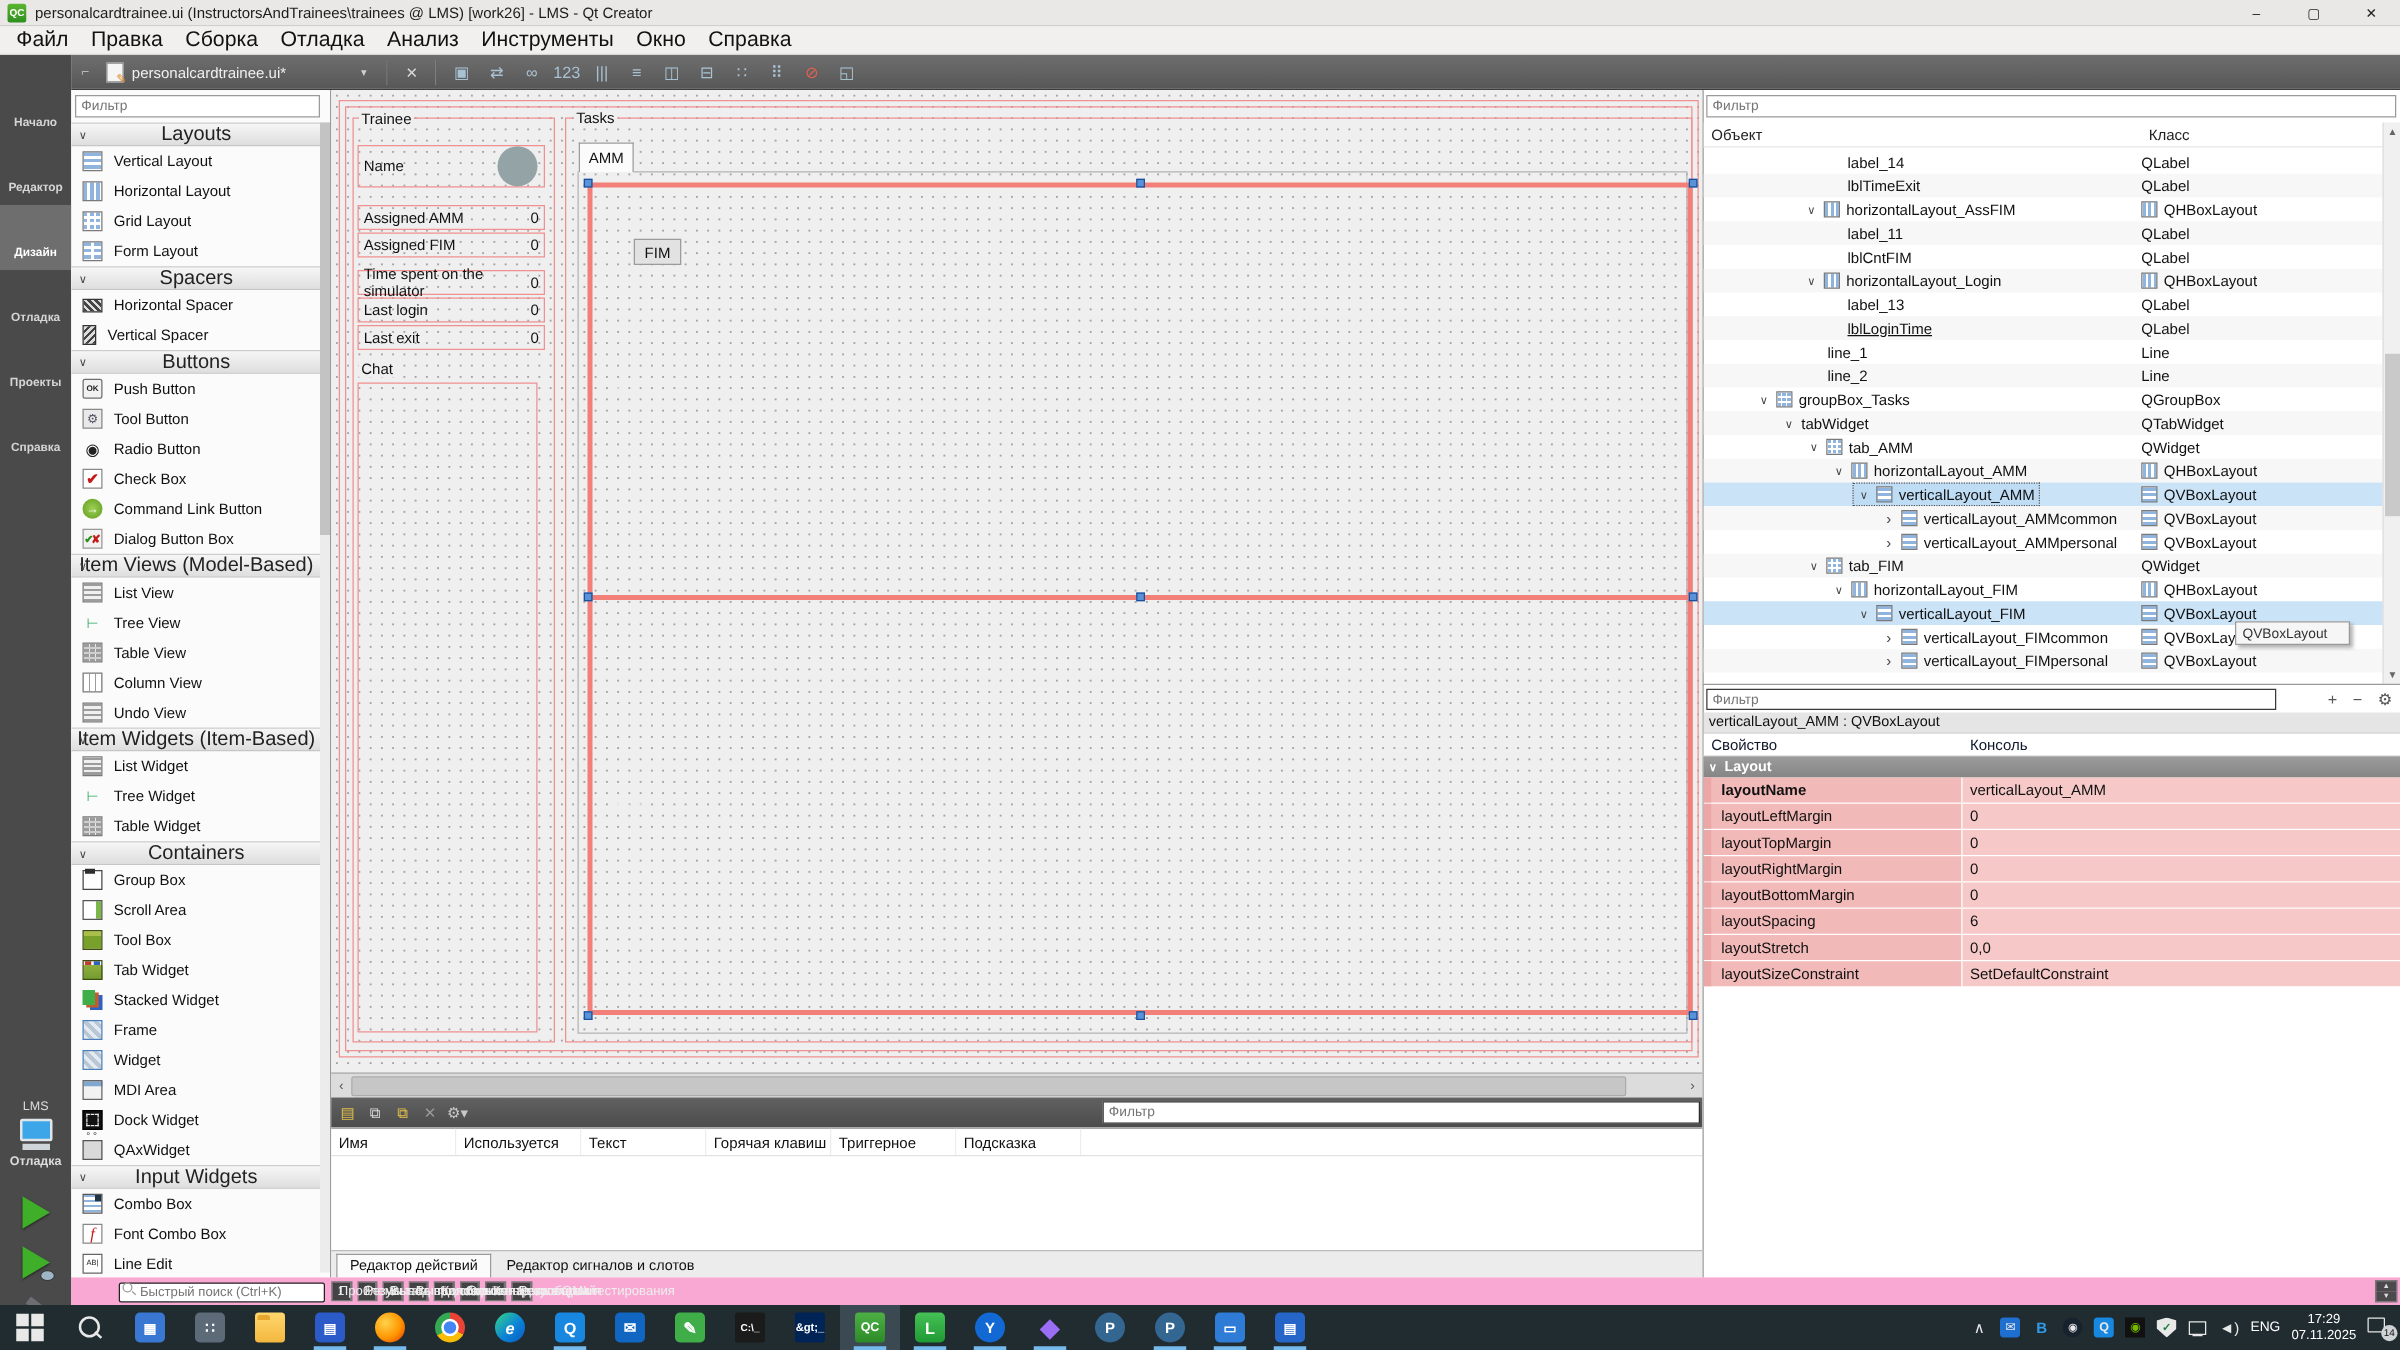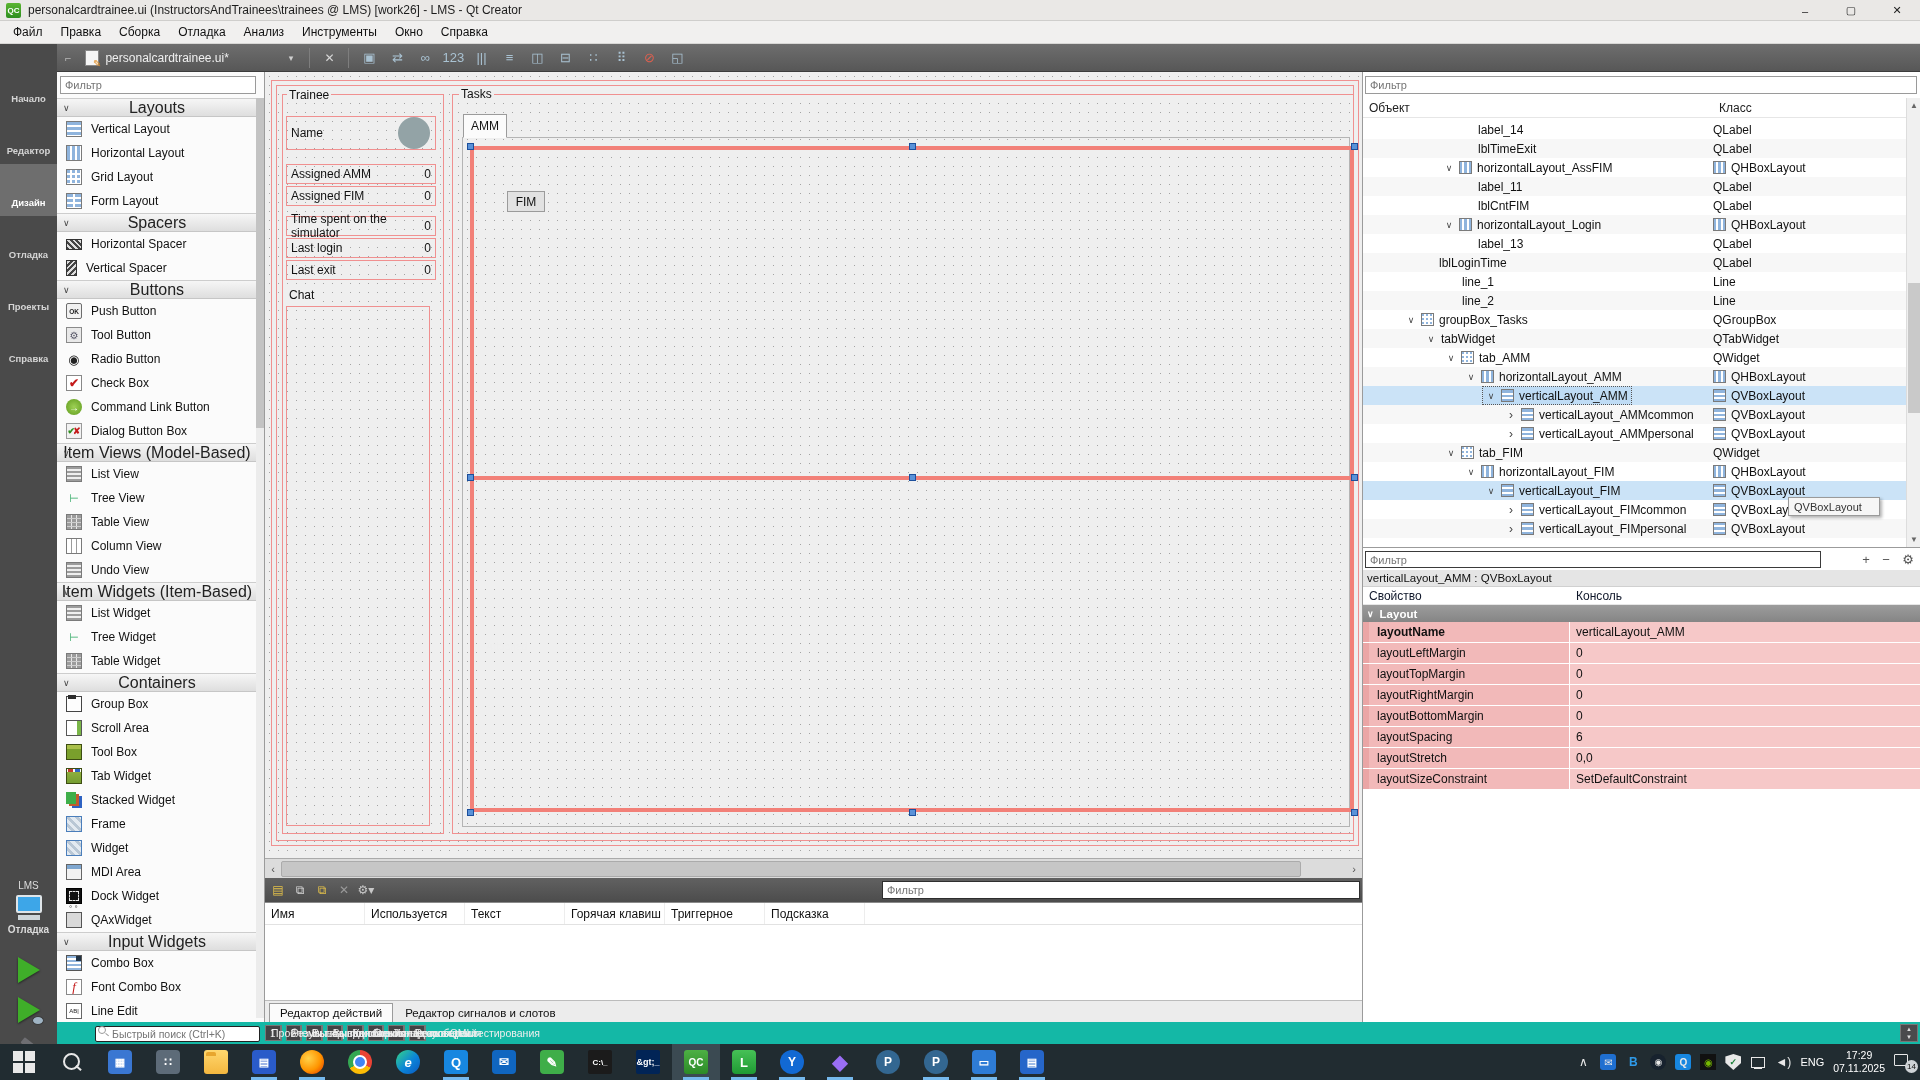--- a/index.html
+++ b/index.html
@@ -9,21 +9,21 @@
 
   
   #titlebar{left:0;top:0;width:1920px;height:21px;background:#eae8e6;border-bottom:1px solid #cfcecc;display:flex;align-items:center;}
   #qc-badge{width:15px;height:15px;margin:0 7px 0 6px;background:linear-gradient(#5cb531,#2e8f1f);border-radius:2px;color:#fff;font-size:8px;font-weight:bold;display:flex;align-items:center;justify-content:center;}
   #title-text{font-size:12px;color:#1c1c1c;}
   #win-controls{position:absolute;right:0;top:0;height:21px;display:flex;}
   .win-btn{width:46px;height:21px;display:flex;align-items:center;justify-content:center;font-size:11px;color:#222;}
 
   
   #menubar{left:0;top:21px;width:1920px;height:23px;background:#f1f0ef;border-bottom:1px solid #d8d7d5;display:flex;align-items:center;padding-left:4px;}
-  .menu-item{padding:3px 9px;font-size:12px;color:#111;}
+  .menu-item{padding:3px 9px;font-size:17px;color:#111;}
 
   
   #toolbar{left:57px;top:44px;width:1863px;height:28px;background:linear-gradient(#6e6e6e,#575757);display:flex;align-items:center;border-bottom:1px solid #3c3c3c;}
   #lock-icon{color:#b9b9b9;font-size:11px;margin:0 8px 0 8px;}
   #doc-chip{display:flex;align-items:center;height:22px;padding:0 6px;}
   #doc-icon{width:14px;height:16px;background:#f5f5f5;border:1px solid #888;position:relative;margin-right:6px;}
   #doc-icon::after{content:"✎";position:absolute;right:-3px;bottom:-4px;color:#e08a1e;font-size:10px;}
   #doc-name{color:#f0f0f0;font-size:12px;margin-right:60px;}
   .tb-sep{width:1px;height:20px;background:#464646;border-right:1px solid #7e7e7e;margin:0 6px;}
   #doc-caret{color:#cfcfcf;font-size:9px;margin-right:4px;}
@@ -161,21 +161,21 @@
   .pr-h{font-size:12px;color:#0f172a;display:flex;align-items:center;padding-left:6px;}
   #pr-section{position:absolute;left:0;top:57px;width:558px;height:17px;background:linear-gradient(#9c9c9c,#858585);color:#fff;font-size:11.5px;font-weight:bold;display:flex;align-items:center;gap:6px;padding-left:4px;}
   #pr-rows{position:absolute;left:0;top:74px;width:558px;}
   .pr-row{height:21px;display:flex;border-bottom:1px solid #fff;}
   .pr-name{width:207px;background:#f2b9b9;display:flex;align-items:center;padding-left:14px;font-size:12px;color:#111;position:relative;border-right:1px solid #fff;}
   .pr-name::before{content:"";position:absolute;left:0;top:0;bottom:0;width:6px;background:#eba6a6;}
   .pr-name.bold{font-weight:bold;}
   .pr-val{flex:1;background:#f6c8c8;display:flex;align-items:center;padding-left:6px;font-size:12px;color:#111;}
 
   
-  #statusbar{left:57px;top:1022px;width:1863px;height:22px;background:#14b8a6;display:flex;align-items:center;gap:5px;padding-left:38px;}
+  #statusbar{left:57px;top:1022px;width:1863px;height:22px;background:#f9a8d4;display:flex;align-items:center;gap:5px;padding-left:38px;}
   #quick-search{width:165px;height:16px;background:#fff;border:1px solid #222;border-radius:2px;font-size:10.5px;color:#8a8a8a;padding:0 4px 0 16px;}
   #qs-wrap{position:relative;}
   #qs-glass{position:absolute;left:3px;top:2px;width:8px;height:8px;border:1.4px solid #9a9a9a;border-radius:50%;}
   #qs-glass::after{content:"";position:absolute;left:6px;top:7px;width:4px;height:1.4px;background:#9a9a9a;transform:rotate(40deg);}
   .pane-btn{display:flex;align-items:center;height:16px;border:1px solid #777;background:#4a4a4c;}
   .pane-num{font-size:10px;color:#ddd;padding:0 4px;border-right:1px solid #777;background:#434345;height:100%;display:flex;align-items:center;}
   .pane-label{font-size:10.5px;color:#eee;padding:0 5px;}
   #pane-arrows{position:absolute;right:2px;top:2px;display:flex;flex-direction:column;width:18px;height:18px;border:1px solid #777;}
   #pane-arrows span{flex:1;display:flex;align-items:center;justify-content:center;font-size:6px;color:#ddd;background:#4a4a4c;}
 
@@ -763,21 +763,21 @@
 
             <span class="oi-text">label_13</span>
           </div>
           <div class="oi-cls">
 
             <span>QLabel</span>
           </div>
         </div>
 
         <div class="oi-row">
-          <div class="oi-name" style="margin-left: 73px;">
+          <div class="oi-name" style="margin-left: 112px; text-decoration: underline;">
 
             <span class="oi-text">lblLoginTime</span>
           </div>
           <div class="oi-cls">
 
             <span>QLabel</span>
           </div>
         </div>
 
         <div class="oi-row">

